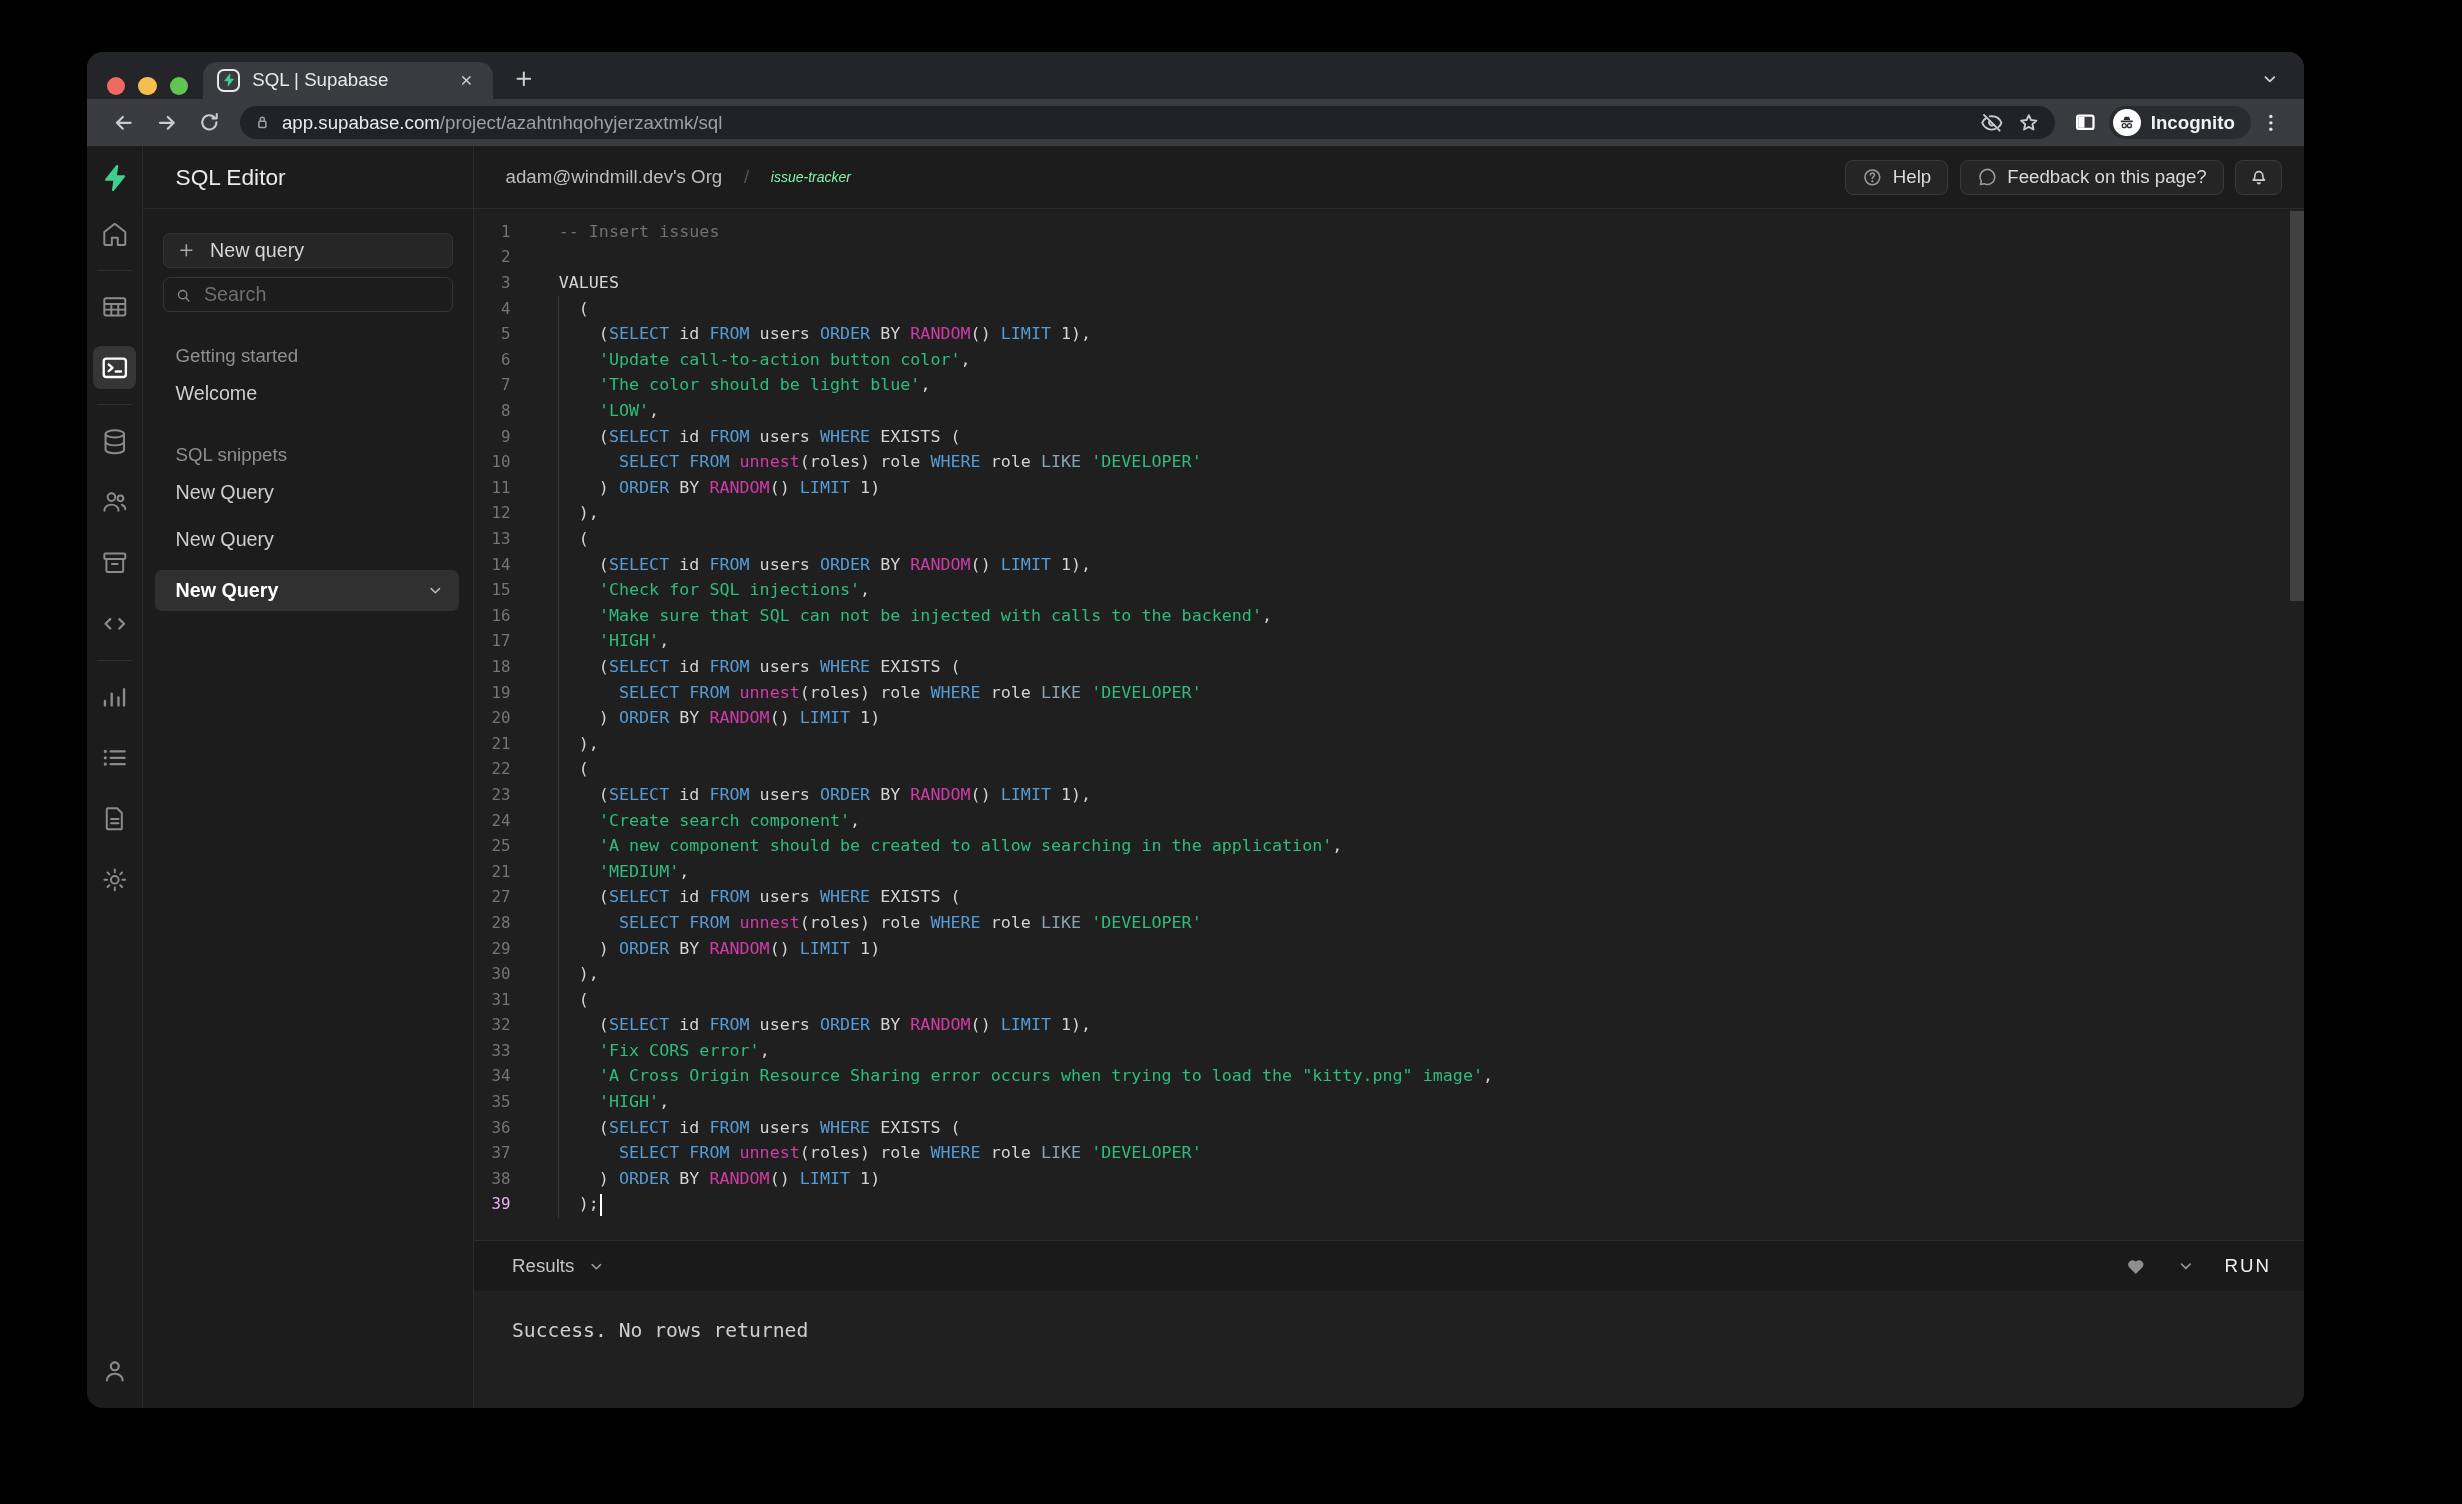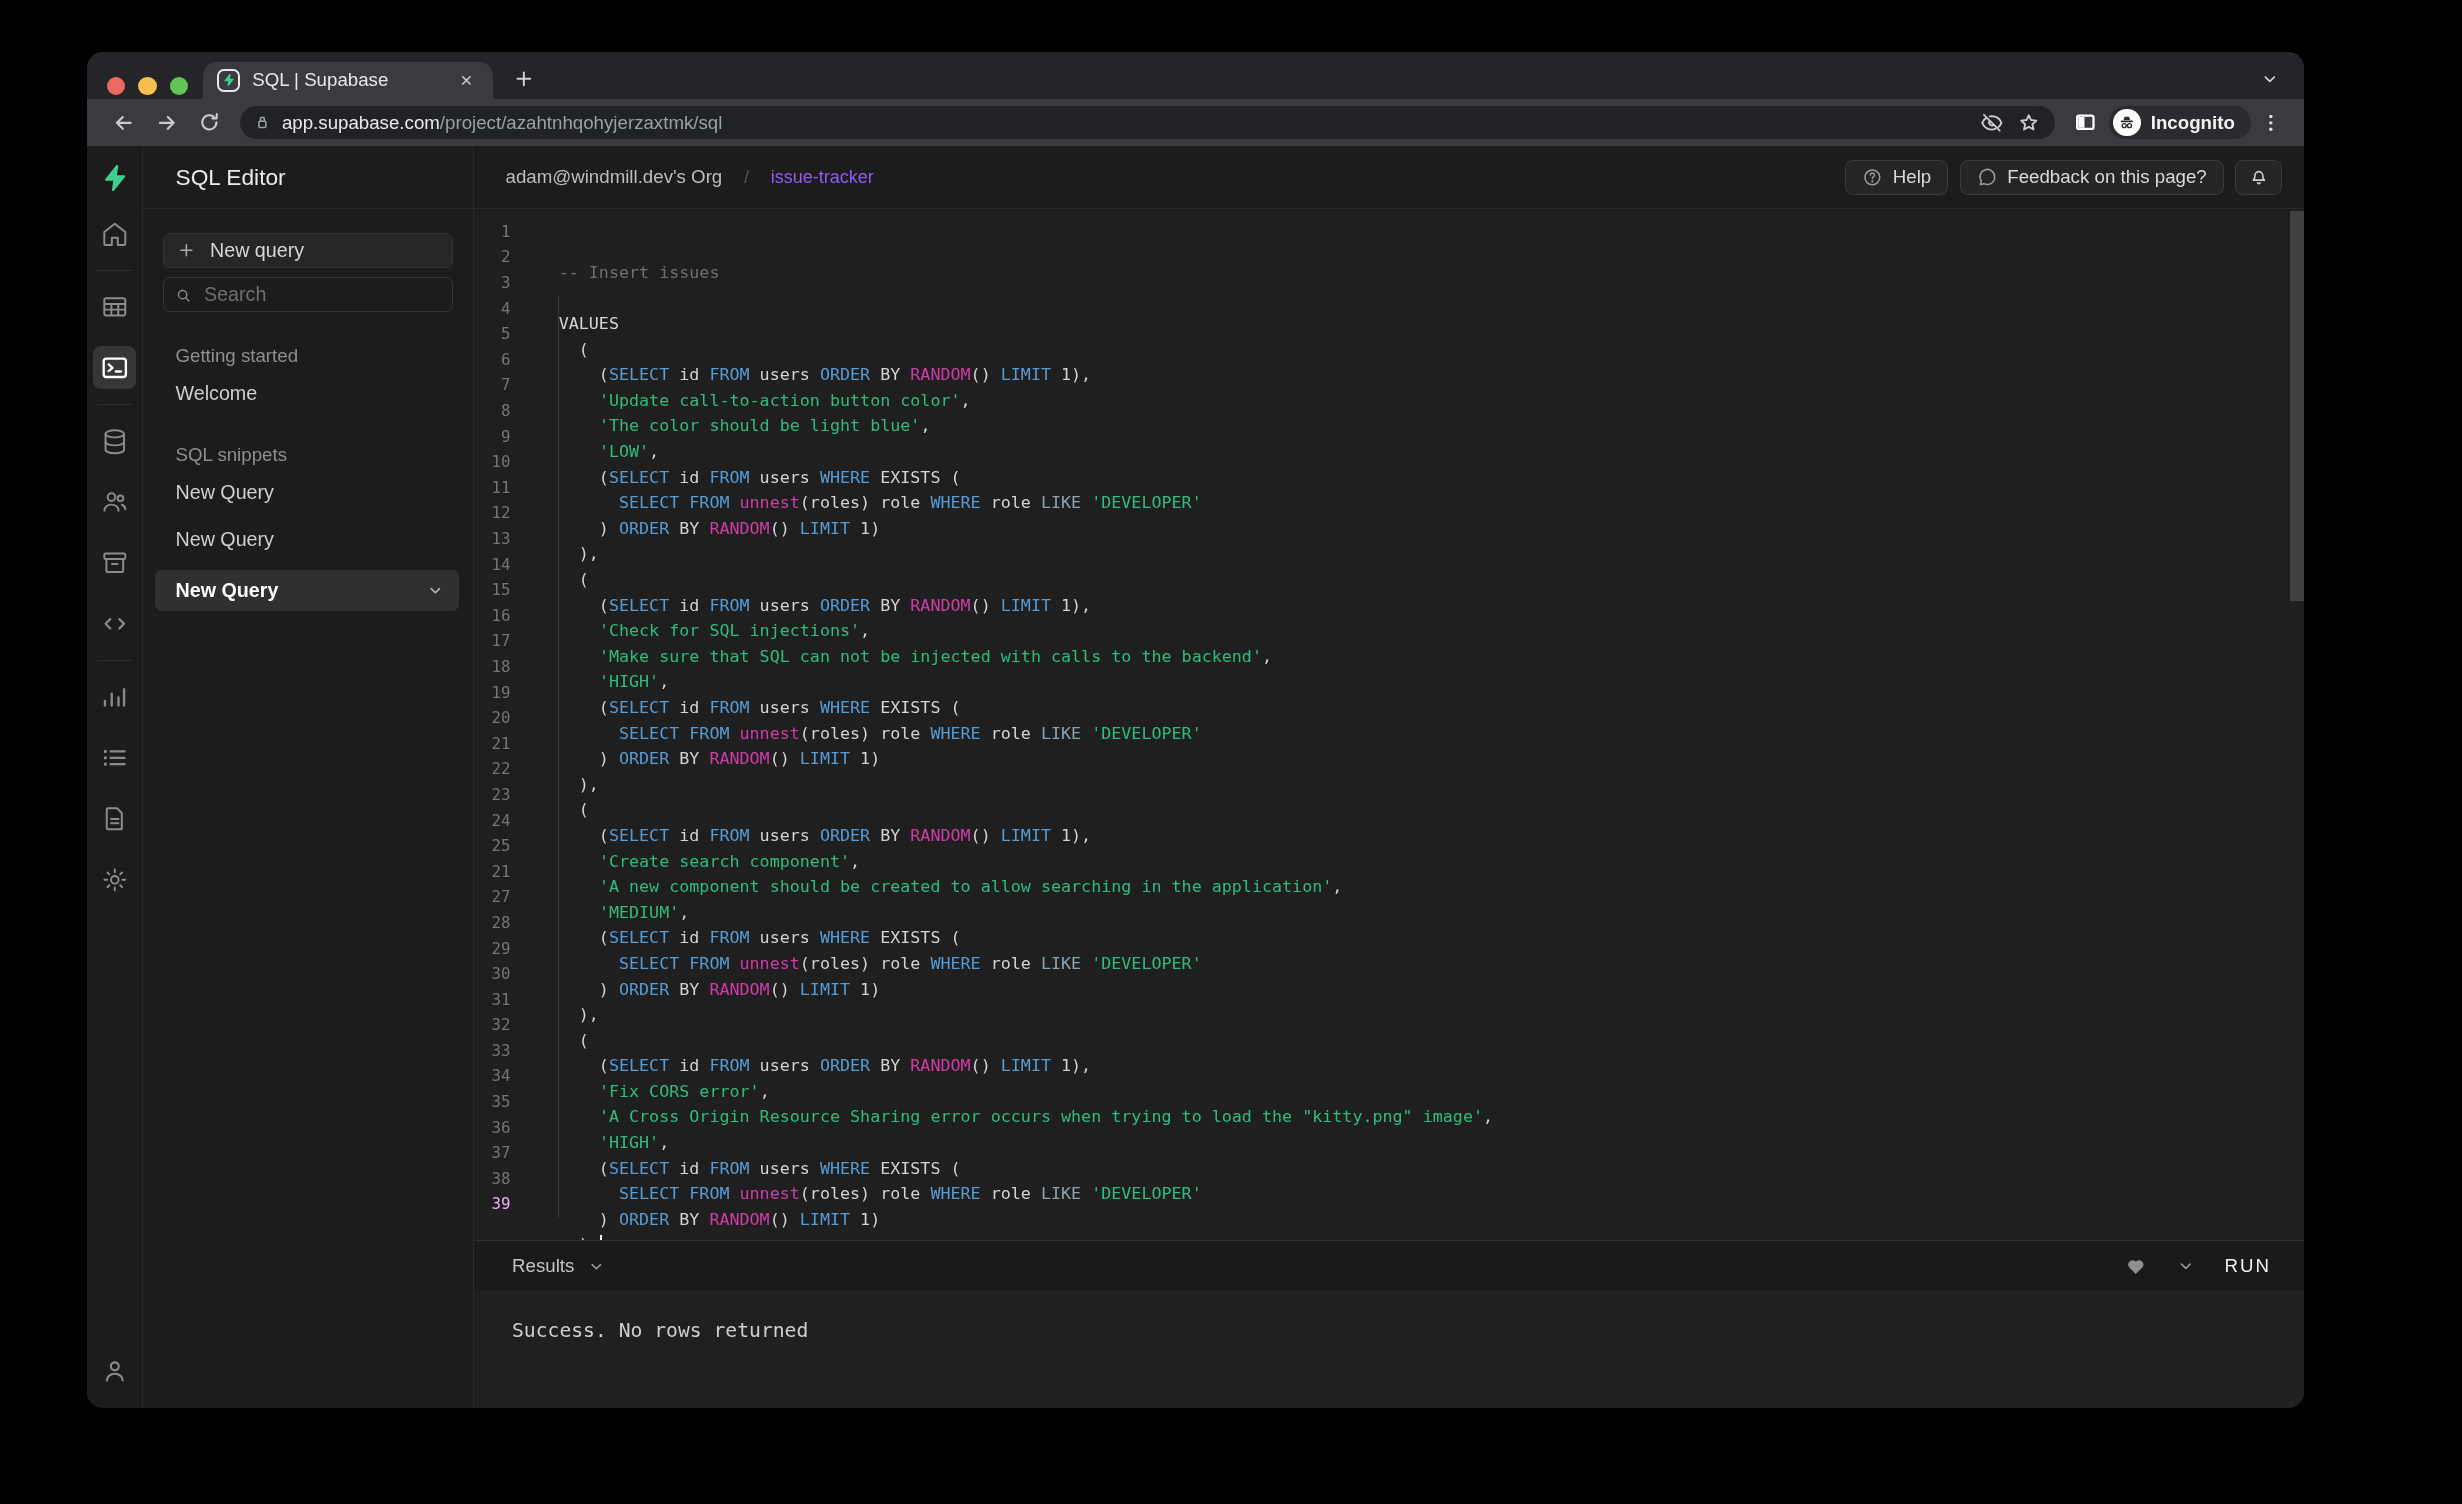--- a/index.html
+++ b/index.html
@@ -65,33 +65,33 @@
   .side-item { height:41px; display:flex; align-items:center; padding:0 12.8px; color:#cfcfcf; font-size:19.7px;
                border-radius:6.9px; margin-top:5.9px; }
   .side-item.active { background:#303030; color:#fff; font-weight:700; margin:9.9px -5.9px 0 -7.9px; padding:0 15.8px 0 20.7px; }
   .side-item.active .chev { margin-left:auto; color:#b9b9b9; }
 
   .main { flex:1; display:flex; flex-direction:column; min-width:0; }
   .main-head { height:63px; flex:0 0 63px; border-bottom:1px solid #2a2a2a; display:flex; align-items:center;
                padding:0 21.7px 0 31.5px; }
   .crumb-org { color:#bdbdbd; font-size:18.7px; }
   .crumb-sep { color:#555; margin:0 21.7px; font-size:18.7px; }
-  .crumb-proj { color:#8b5cf6; font-size:18px; }
+  .crumb-proj { color:#86efac; font-size:14px;font-style:italic; }
   .head-right { margin-left:auto; display:flex; align-items:center; gap:11.8px; }
   .hbtn { height:35px; background:#252525; border:1px solid #3a3a3a; border-radius:7.9px; color:#d9d9d9;
           font-size:18.7px; display:flex; align-items:center; gap:9.9px; padding:0 15.8px; }
   .hbtn.iconly { width:47px; justify-content:center; padding:0; }
 
   
   .editor { flex:1; background:#1f1f1f; position:relative; overflow:hidden; padding-top:9.9px;
             font-family:"DejaVu Sans Mono","Liberation Mono",monospace; font-size:16.7px; }
   .line { display:flex; height:25.6px; line-height:25.6px; white-space:pre; }
   .ln { width:63px; flex:0 0 63px; text-align:right; padding-right:26.6px; color:#757575; font-size:15.8px; }
   .ln.active { color:#f0abfc; }
-  .lc { padding-left:21.7px;margin-top:41px; }
+  .lc { padding-left:21.7px; }
   .tk-c{color:#707070} .tk-k{color:#569cd6} .tk-f{color:#d13ba8}
   .tk-s{color:#2ebd7f} .tk-o{color:#8aa3b0} .tk-t{color:#d4d4d4}
   .indent-guide { position:absolute; left:84px; width:1px; background:#3a3a3a; }
   .cursor { display:inline-block; width:2px; height:21.7px; background:#fff; vertical-align:middle; margin-left:1px; }
   .vscroll { position:absolute; right:0; top:2px; width:13.8px; height:390px; background:#414141; }
 
   
   .results-bar { height:51px; flex:0 0 51px; background:#1a1a1a; border-top:1px solid #2d2d2d;
                  display:flex; align-items:center; padding:0 33px 0 38px; }
   .results-label { color:#c4c4c4; font-size:18.7px; display:flex; align-items:center; gap:13.8px; }

